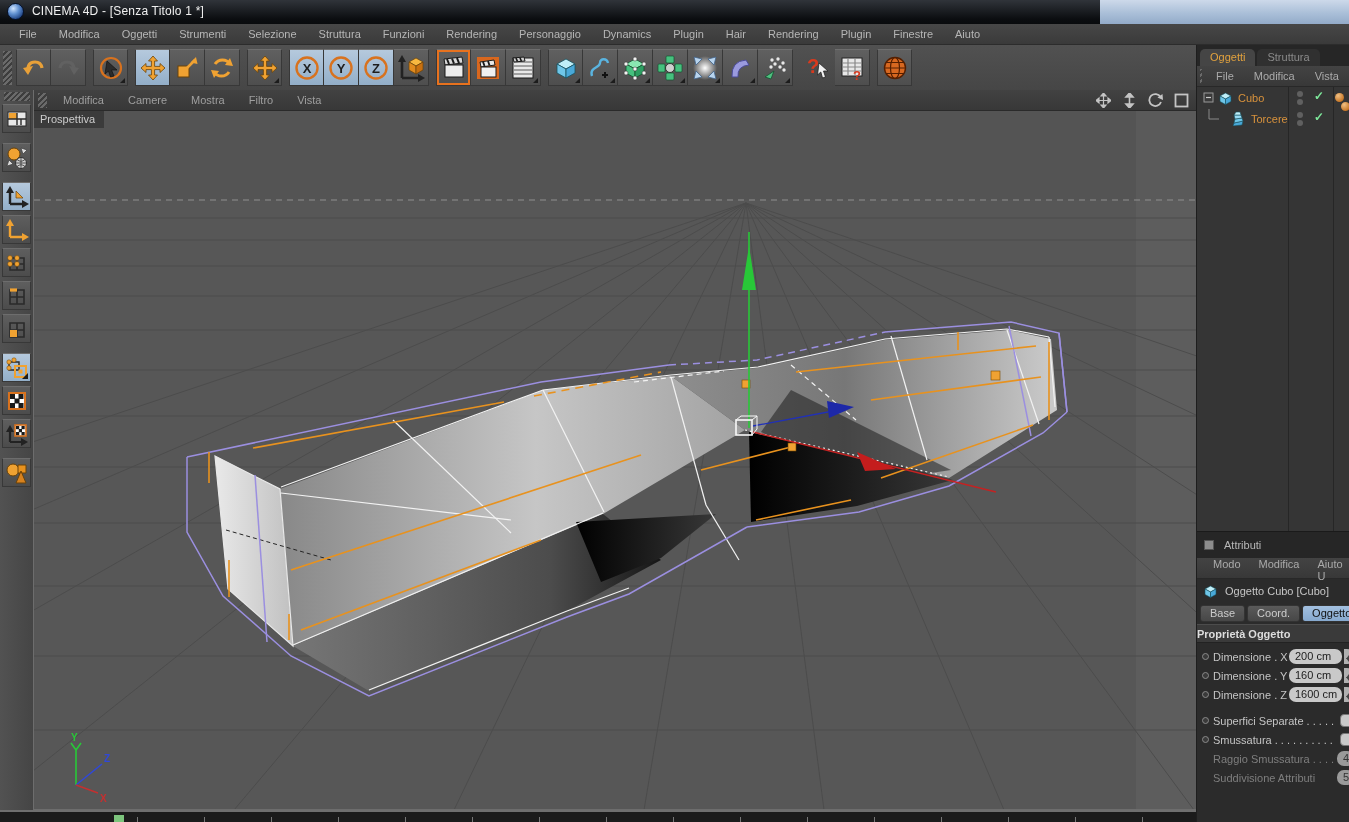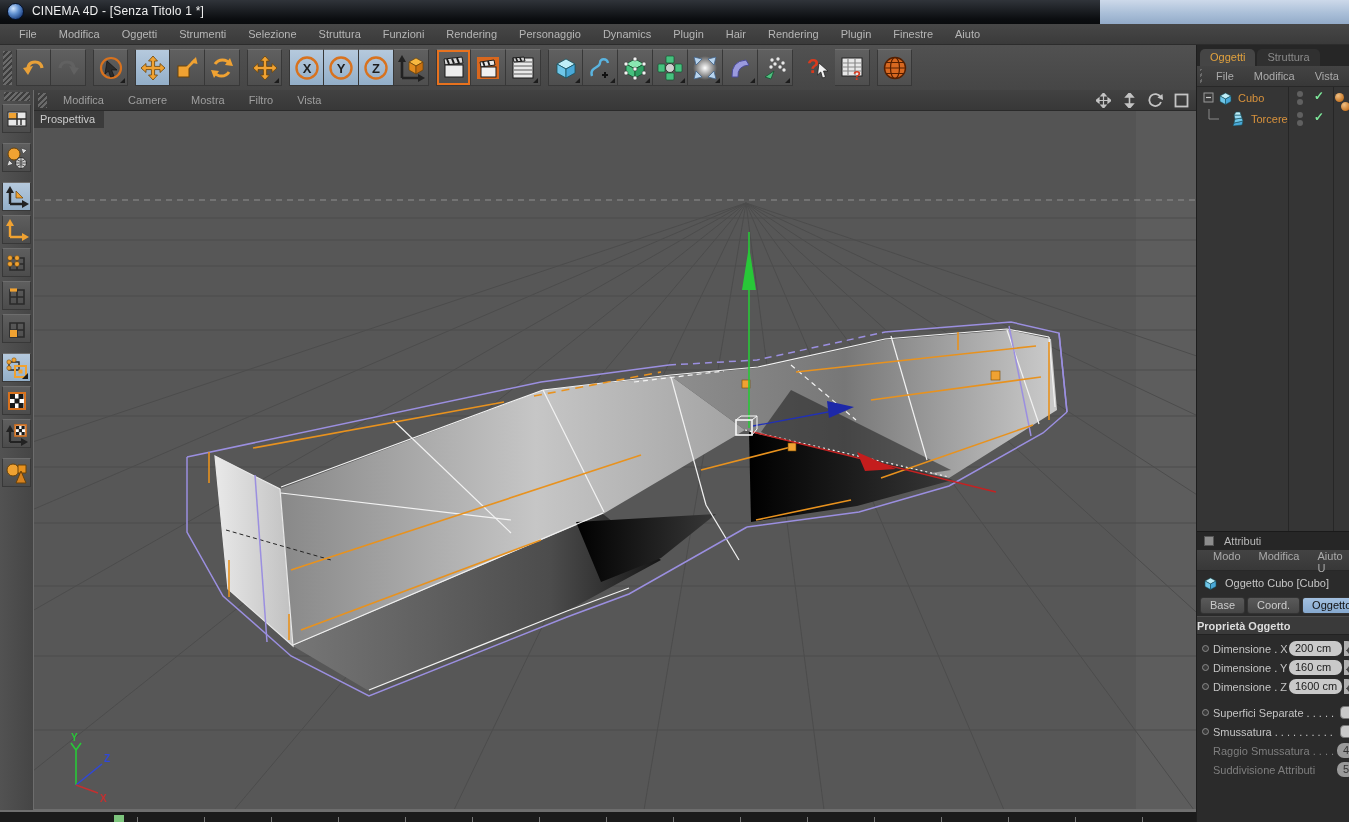--- a/index.html
+++ b/index.html
@@ -76,21 +76,21 @@
   .om-menu span { color:#aaaaaa; font-size:11px; padding:0 10px; }
   .om-tree { position:relative; height:444px; background:#353535; }
   .tree-row { position:relative; height:21px; display:flex; align-items:center; cursor:pointer; }
   .tree-label { font-size:11px; color:#d8923c; margin-left:5px; }
   .col-sep { position:absolute; top:0; width:1px; height:444px; background:#262626; }
   .vis-dot { width:6px; height:6px; border-radius:50%; background:#606060; }
   .check { color:#7de89a; font-size:12px; font-weight:bold; }
   .orange-ball { position:absolute; width:9px; height:9px; border-radius:50%;
     background:radial-gradient(circle at 35% 30%, #f0c084, #c87828 70%, #8a4a10); }
 
-  .attr-head { height:19px; background:#262626; display:flex; align-items:center; border-top:1px solid #1a1a1a; }
+  .attr-head { height:27px; background:#262626; display:flex; align-items:center; border-top:1px solid #1a1a1a; }
   .attr-head .sq { width:10px; height:10px; background:#8d8d8d; border:1px solid #555; margin:0 10px 0 7px; }
   .attr-head span { color:#b8b8b8; font-size:11px; }
   .attr-menu { height:21px; background:linear-gradient(#434343,#383838); display:flex; 
     border-bottom:1px solid #282828; }
   .attr-menu span { color:#aaaaaa; font-size:11px; padding:0 9px; }
   .attr-obj { height:24px; display:flex; align-items:center; color:#c6c6c6; font-size:11px; }
   .attr-tabs { height:21px; display:flex; align-items:center; padding-left:3px; gap:2px; }
   .attr-tab { font-size:11px; color:#cccccc; background:linear-gradient(#5a5a5a,#474747);
     border:1px solid #333; border-radius:3px; padding:1px 9px 2px 9px; cursor:pointer; }
   .attr-tab.active { background:linear-gradient(#a3c0e0,#86a9cf); color:#101010; }

